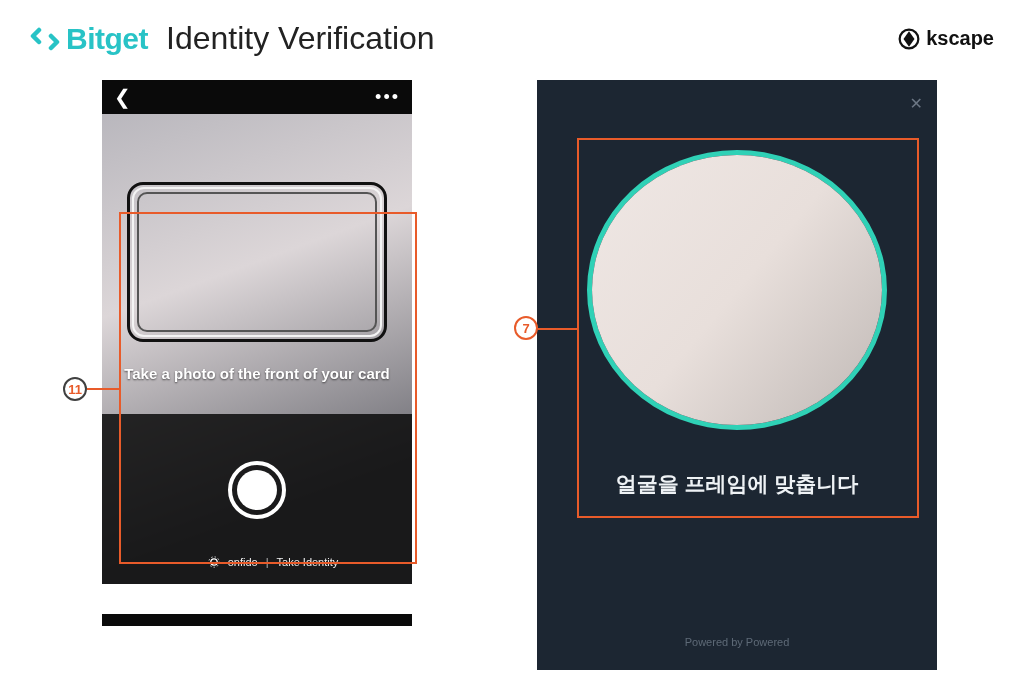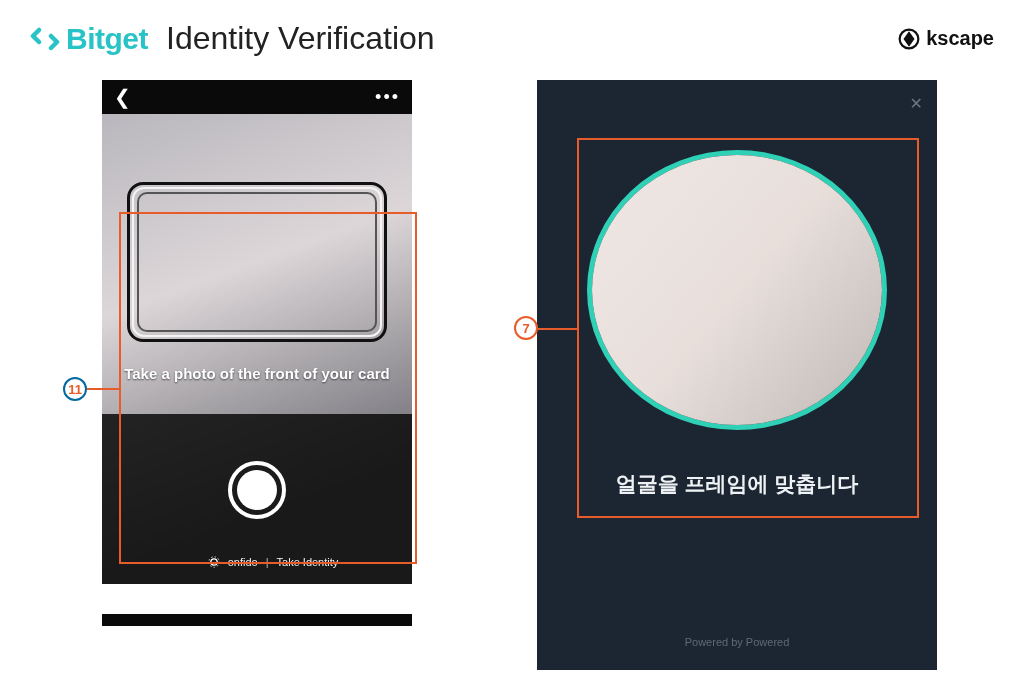--- a/index.html
+++ b/index.html
@@ -160,21 +160,21 @@
     left: 0px; width: 32px;
     top: 308px;
     height: 2px;
     background: #e85b2a;
   }
   .callout-num-left {
     position: absolute;
     left: -24px;
     top: 297px;
     width: 24px; height: 24px;
-    border: 2px solid #0369a1;
+    border: 2px solid #404040;
     border-radius: 50%;
     color: #e85b2a;
     font-size: 13px;
     font-weight: 600;
     display: flex; align-items: center; justify-content: center;
     background: #fff;
   }
   
   .right-col { position: relative; width: 440px; }
   .phone-right {

